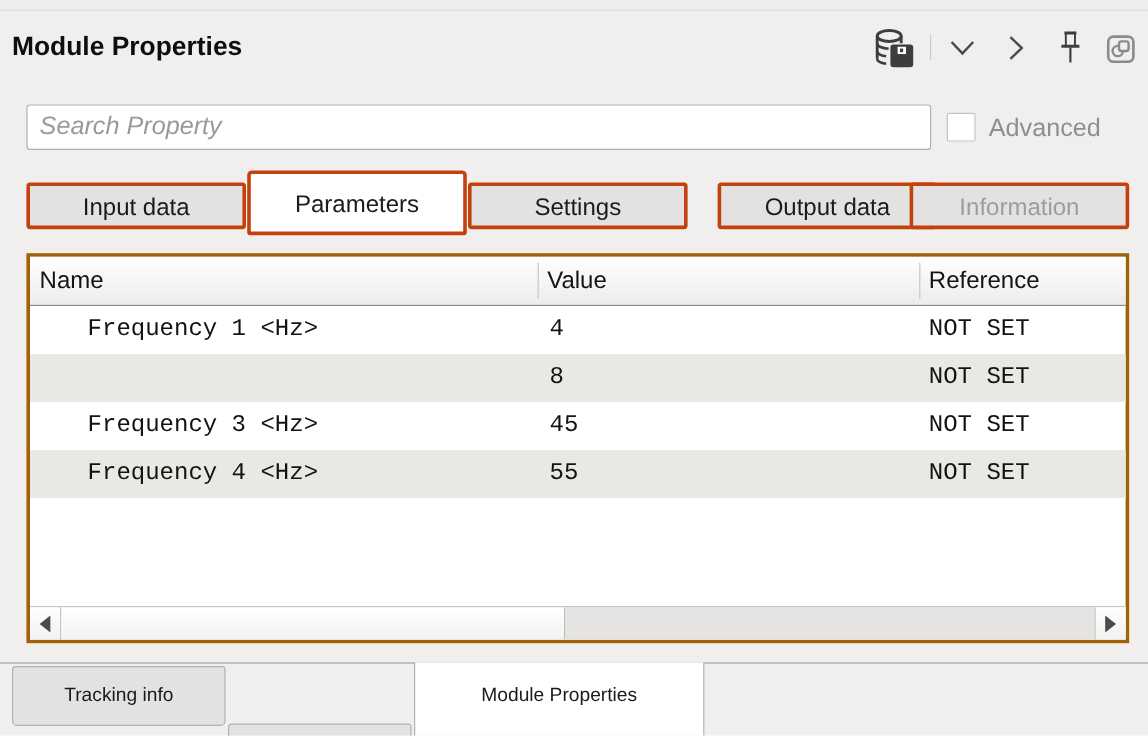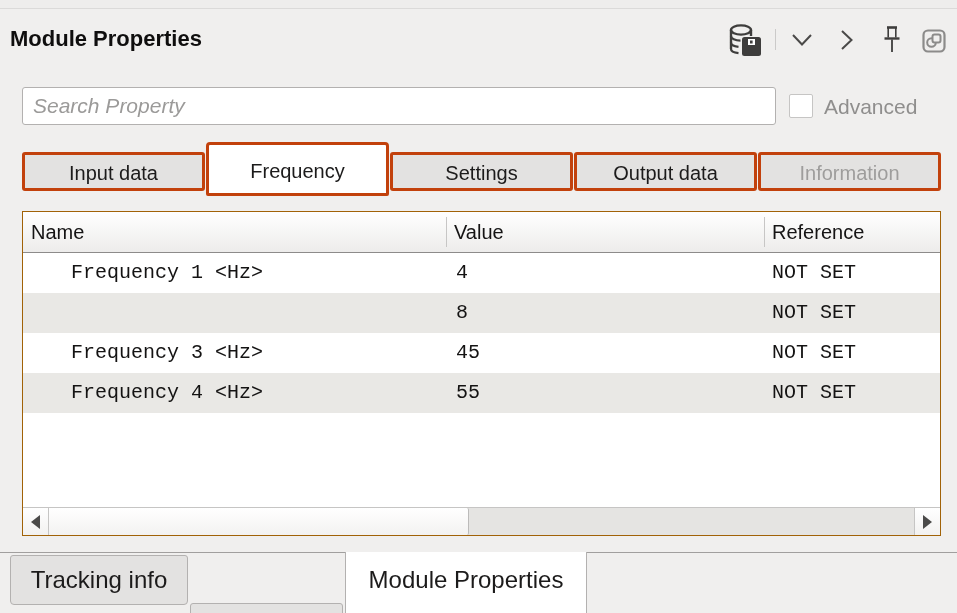--- a/index.html
+++ b/index.html
@@ -39,21 +39,21 @@
   }
   .tab.active{
     top:0;height:54px;background:#ffffff;border-radius:4px 4px 2px 2px;
     line-height:52px;z-index:2;
   }
   .tab.disabled{color:#9e9d9c;}
 
   
   .ptable{
     position:absolute;left:22px;top:211px;width:919px;height:325px;box-sizing:border-box;
-    background:#ffffff;border:1px solid #a16207;
+    background:#ffffff;border:3px solid #a16207;
   }
   .thead{
     position:absolute;left:0;top:0;right:0;height:40px;
     background:linear-gradient(#ffffff,#edecEb);
     border-bottom:1px solid #8d8b8a;
   }
   .thead .hlabel{position:absolute;top:0;line-height:40px;font-size:20px;color:#151414;}
   .hsep{position:absolute;top:5px;height:30px;width:1px;background:#c7c6c5;}
   .trows{position:absolute;left:0;top:41px;right:0;}
   .trow{position:relative;height:40px;line-height:40px;font-size:20px;color:#141313;font-family:Liberation Mono, monospace;}
@@ -75,21 +75,21 @@
   .sthumb{position:absolute;left:0;top:0;bottom:0;width:420px;box-sizing:border-box;
     background:linear-gradient(#ffffff,#f3f2f1);border-right:1px solid #bcbbba;border-radius:0 2px 2px 0;}
   .arrL{width:0;height:0;border-top:7px solid transparent;border-bottom:7px solid transparent;border-right:9px solid #4b4a49;}
   .arrR{width:0;height:0;border-top:7px solid transparent;border-bottom:7px solid transparent;border-left:9px solid #4b4a49;}
 
   
   .bline{position:absolute;left:0;right:0;top:552px;height:1px;background:#a19f9e;z-index:1;}
   .btab{
     position:absolute;top:555px;height:50px;box-sizing:border-box;
     background:#e3e2e1;border:1px solid #b3b1b0;border-radius:3px 3px 4px 4px;
-    font-size:24px;color:#1c1b1b;text-align:center;line-height:48px;z-index:1;
+    font-size:16px;color:#1c1b1b;text-align:center;line-height:48px;z-index:1;
   }
   .btab.active{
     top:552px;height:62px;background:#ffffff;border-top:none;border-bottom:none;
     border-radius:0;line-height:56px;z-index:2;
   }
   svg{display:block;}
 </style>
 </head>
 <body>
 
@@ -137,23 +137,23 @@
   </svg>
 </div>
 
 <input class="search" type="text" placeholder="Search Property" style="">
 <div class="chk"></div>
 <div class="chklabel">Advanced</div>
 
 <div class="tabs">
   <div class="tab" style="left:0;">Input data</div>
   <div class="tab" style="left:368px;">Settings</div>
-  <div class="tab" style="left:552px;">Output data</div>
+  <div class="tab" style="left:576px;">Output data</div>
   <div class="tab disabled" style="left:736px;">Information</div>
-  <div class="tab active" style="left:184px;">Frequency</div>
+  <div class="tab active" style="left:184px;">Parameters</div>
 </div>
 
 <div class="ptable">
   <div class="thead">
     <span class="hlabel" style="left:8px;">Name</span>
     <span class="hlabel" style="left:431px;">Value</span>
     <span class="hlabel" style="left:749px;">Reference</span>
     <div class="hsep" style="left:423px;"></div>
     <div class="hsep" style="left:741px;"></div>
   </div>

